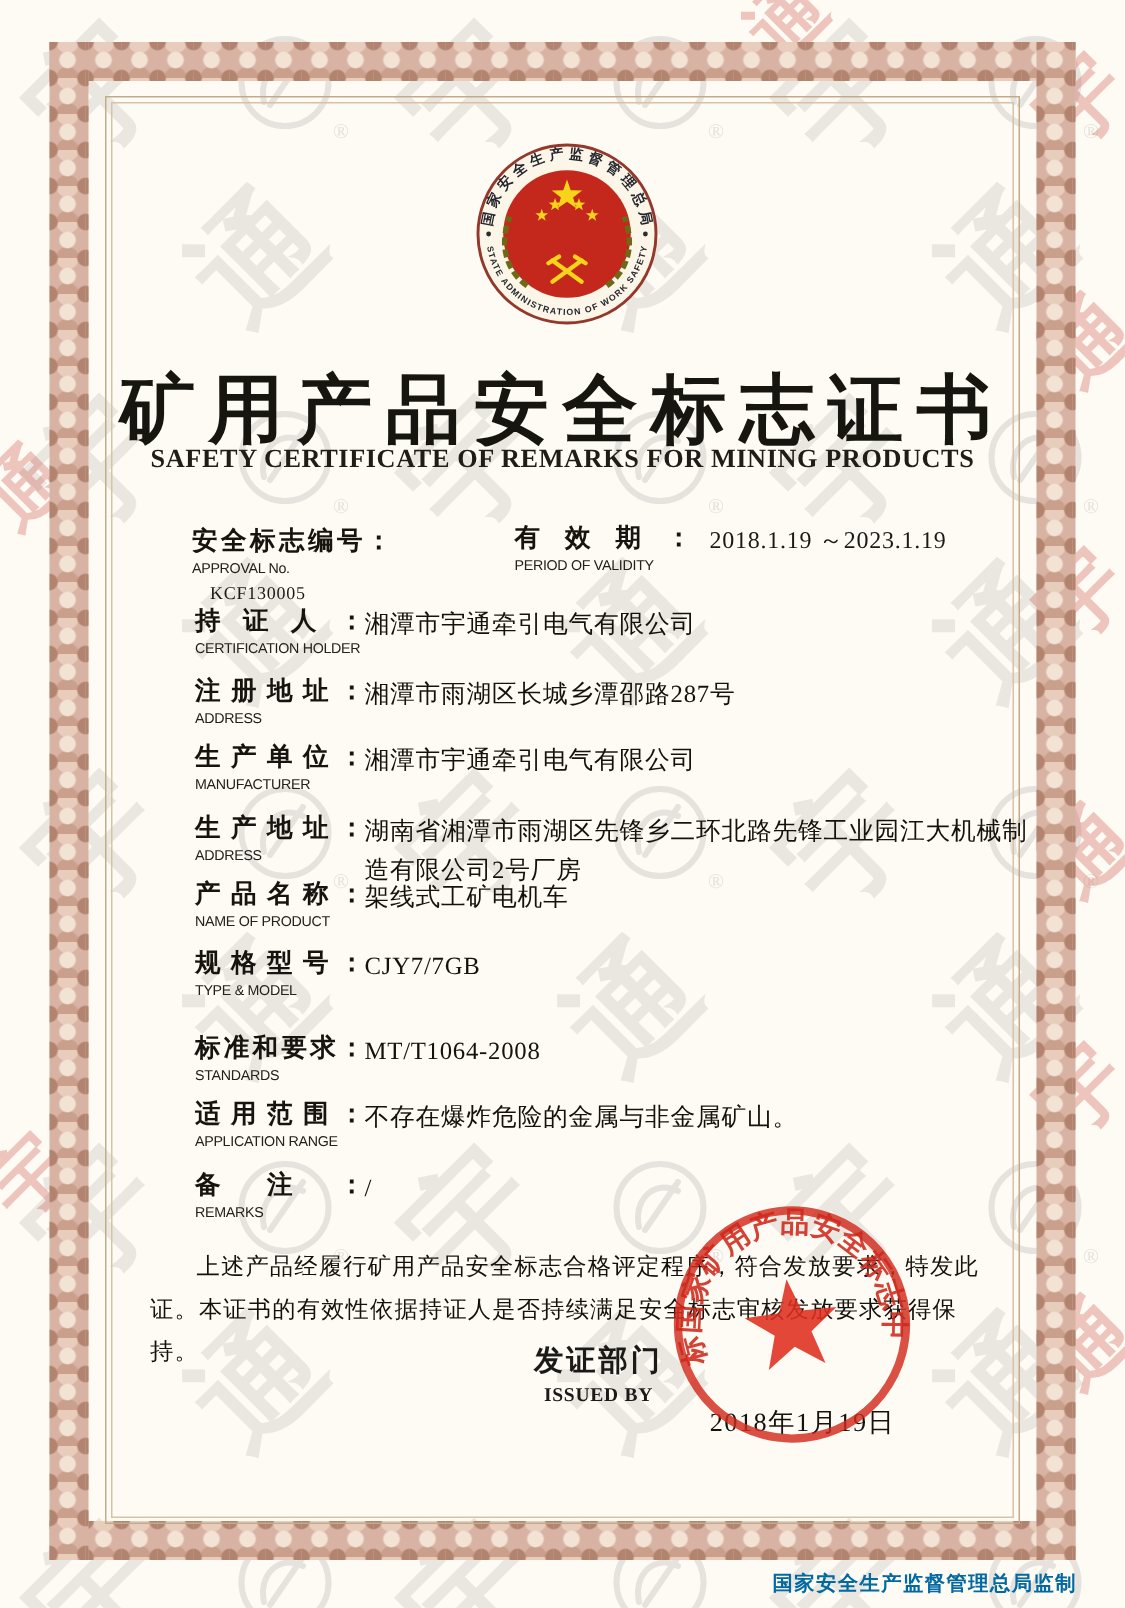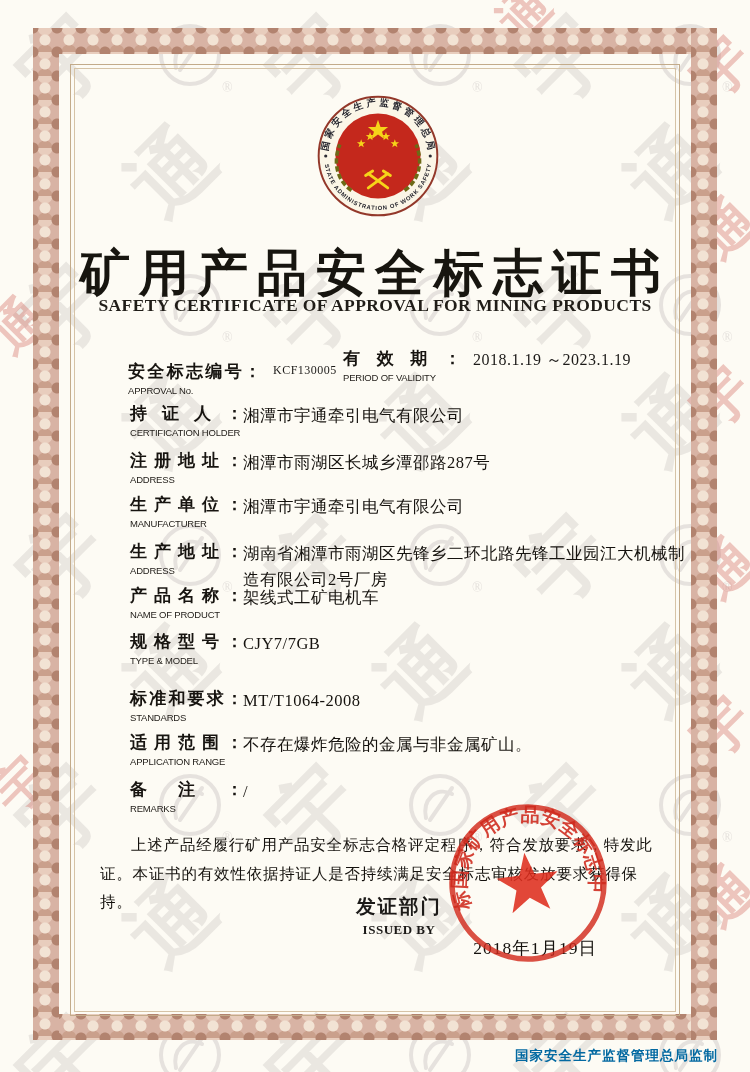--- a/index.html
+++ b/index.html
@@ -40,21 +40,21 @@
   .subtitle{position:absolute;left:0;top:295px;width:750px;text-align:center;
             font-size:17.5px;font-weight:bold;letter-spacing:.4px;color:#201d18;}
 
   .cnlab{font-size:17px;font-weight:bold;text-align:justify;text-align-last:justify;
          color:#171410;}
   .enlab{font-size:9.5px;font-family:"Liberation Sans","DejaVu Sans",sans-serif;
          letter-spacing:-.2px;color:#24211c;margin-top:2px;white-space:nowrap;}
   .val{font-size:16.5px;line-height:1.55;color:#15120e;letter-spacing:.5px;}
 
   .ap-group{position:absolute;display:flex;}
-  .ap1{left:128px;top:360px;}
+  .ap1{left:128px;top:349px;flex-direction:column;}
   .ap2{left:343px;top:347px;}
   .ap1 .lab{width:133px;flex:none;}
   .ap2 .lab{width:118px;flex:none;}
   .ap-val{font-size:12px;padding:3px 0 0 12px;letter-spacing:.5px;white-space:nowrap;}
 
   .row{position:absolute;left:102px;width:560px;display:flex;margin-left:28px;}
   .row .lab{width:113px;flex:none;}
   .row .val{flex:1;padding-top:1px;}
 
   .statement{position:absolute;left:100px;top:831px;width:562px;font-size:15.5px;
@@ -137,21 +137,21 @@
       <circle cx="129" cy="70" r="1.8" fill="#2b2b33"></circle>
       <text font-size="10.6" font-weight="bold" fill="#26262e" letter-spacing="1" font-family="Liberation Serif,serif">
         <textPath href="#arcTop" startOffset="50%" text-anchor="middle" textLength="168">国家安全生产监督管理总局</textPath>
       </text>
       <text font-size="6.6" font-weight="bold" fill="#26262e" font-family="Liberation Sans,sans-serif">
         <textPath href="#arcBot" startOffset="50%" text-anchor="middle" textLength="172">STATE ADMINISTRATION OF WORK SAFETY</textPath>
       </text>
     </svg>
 
     <div class="title">矿用产品安全标志证书</div>
-    <div class="subtitle">SAFETY CERTIFICATE OF APPROVAL FOR MINING PRODUCTS</div>
+    <div class="subtitle">SAFETY CERTIFICATE OF REMARKS FOR MINING PRODUCTS</div>
 
     <div class="ap-group ap1">
       <div class="lab">
         <div class="cnlab">安全标志编号：</div>
         <div class="enlab">APPROVAL No.</div>
       </div>
       <div class="ap-val">KCF130005</div>
     </div>
     <div class="ap-group ap2">
       <div class="lab">

